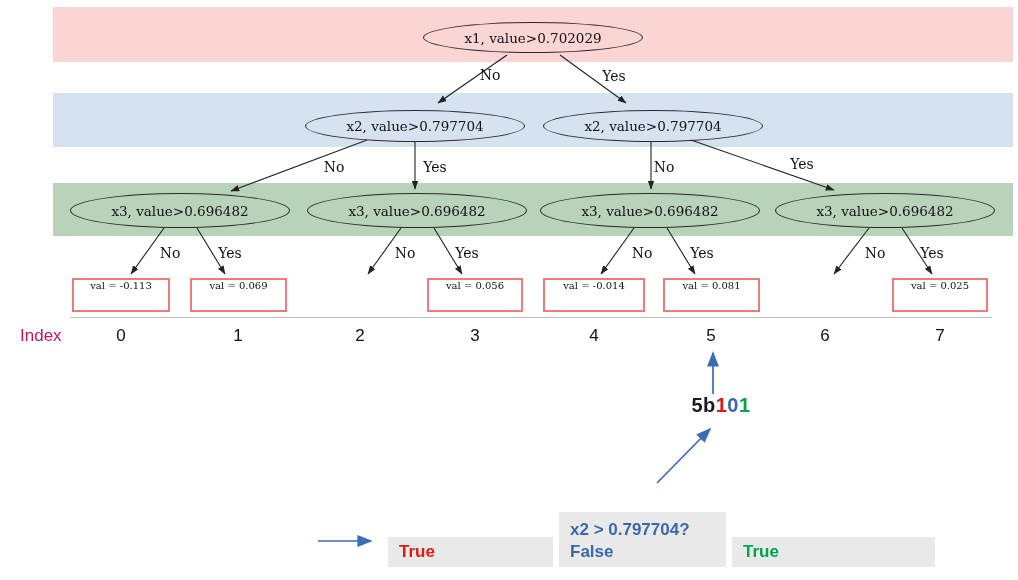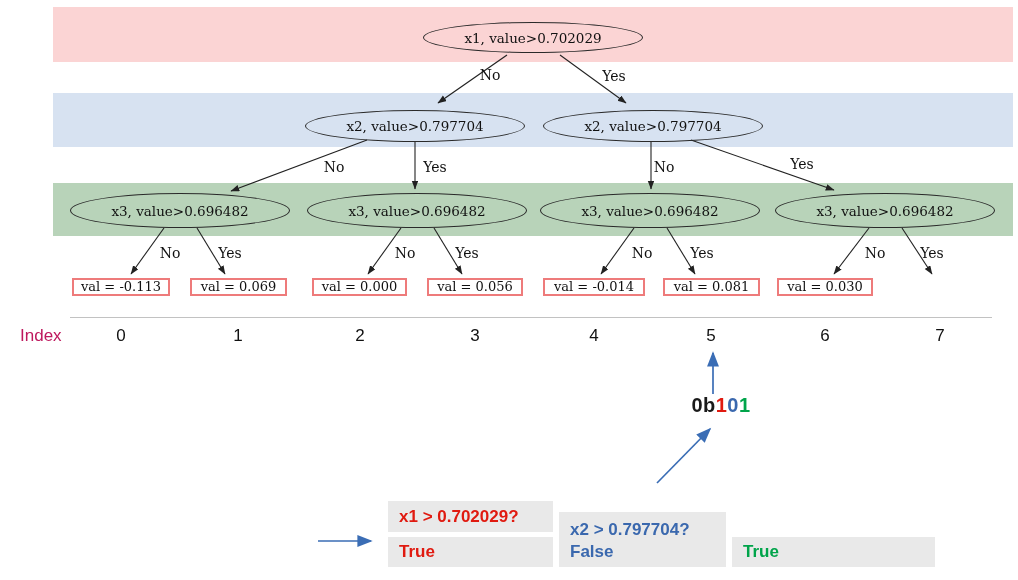--- a/index.html
+++ b/index.html
@@ -18,23 +18,23 @@
     position:absolute;border:1px solid #2a2a2a;border-radius:50%;
     display:flex;align-items:center;justify-content:center;
     font-family:"DejaVu Serif",serif;font-size:13.5px;color:#111;background:transparent;
     box-sizing:border-box;
   }
   .elabel{
     position:absolute;transform:translateX(-50%);
     font-family:"DejaVu Serif",serif;font-size:14px;color:#111;white-space:nowrap;text-align:right;
   }
   .leaf{
-    position:absolute;top:278px;height:18px;border:2px solid var(--c-leaf-border,#ee7b7b);
-    background:#fff;display:flex;align-items:flex-end;justify-content:center;
-    font-family:"DejaVu Serif",serif;font-size:13px;color:#111;box-sizing:border-box;
+    position:absolute;top:278px;height:34px;border:2px solid var(--c-leaf-border,#ee7b7b);
+    background:#fff;display:flex;align-items:flex-start;justify-content:center;
+    font-family:"DejaVu Serif",serif;font-size:10px;color:#111;box-sizing:border-box;
   }
   .sepline{position:absolute;left:70px;top:317px;width:922px;height:1px;background:#c2c2c2;}
   .idx-title{position:absolute;left:20px;top:326px;font-size:17px;color:#be185d;}
   .idx{position:absolute;top:326px;transform:translateX(-50%);font-size:17px;color:#111;}
   .bin{
     position:absolute;left:721px;top:394px;transform:translateX(-50%);
     font-size:20px;font-weight:bold;letter-spacing:0.5px;white-space:nowrap;
   }
   .b-black{color:#1a1a1a;} .b-red{color:var(--c-red,#e01a10);}
   .b-blue{color:var(--c-blue,#3a68ae);} .b-green{color:var(--c-green,#00a44a);}
@@ -118,51 +118,47 @@
   <div class="elabel" style="left:702px;top:245px">Yes</div>
   <div class="elabel" style="left:875px;top:245px">No</div>
   <div class="elabel" style="left:932px;top:245px">Yes</div>
 
   <div class="leaf" style="left:72px;width:98px">
       <span>val = -0.113</span>
     </div>
   <div class="leaf" style="left:190px;width:97px">
       <span>val = 0.069</span>
     </div>
-  <div class="leaf" style="left:312px;width:95px">
-      <span>val = 0.000</span>
-    </div>
   <div class="leaf" style="left:427px;width:96px">
       <span>val = 0.056</span>
     </div>
   <div class="leaf" style="left:543px;width:102px">
       <span>val = -0.014</span>
     </div>
   <div class="leaf" style="left:663px;width:97px">
       <span>val = 0.081</span>
     </div>
-  <div class="leaf" style="left:777px;width:96px">
-      <span>val = 0.030</span>
+  <div class="leaf" style="left:892px;width:96px">
+      <span>val = 0.025</span>
     </div>
 
   <div class="sepline"></div>
   <div class="idx-title">Index</div>
   <div class="idx" style="left:121px">0</div>
   <div class="idx" style="left:238px">1</div>
   <div class="idx" style="left:360px">2</div>
   <div class="idx" style="left:475px">3</div>
   <div class="idx" style="left:594px">4</div>
   <div class="idx" style="left:711px">5</div>
   <div class="idx" style="left:825px">6</div>
   <div class="idx" style="left:940px">7</div>
 
   <div class="bin">
-    <span class="b-black">0b</span><span class="b-red">1</span><span class="b-blue">0</span><span class="b-green">1</span>
+    <span class="b-black">5b</span><span class="b-red">1</span><span class="b-blue">0</span><span class="b-green">1</span>
   </div>
 
 
-  <div class="tcell col-red" style="left:388px;top:501px;width:165px;height:31px">x1 &gt; 0.702029?</div>
   <div class="tcell col-blue" style="left:559px;top:512px;width:167px;height:35px">x2 &gt; 0.797704?</div>
   <div class="tcell col-red" style="left:388px;top:537px;width:165px;height:30px">True</div>
   <div class="tcell col-blue" style="left:559px;top:537px;width:167px;height:30px">False</div>
   <div class="tcell col-green" style="left:732px;top:537px;width:203px;height:30px">True</div>
 
 </div>
 
 </body></html>

